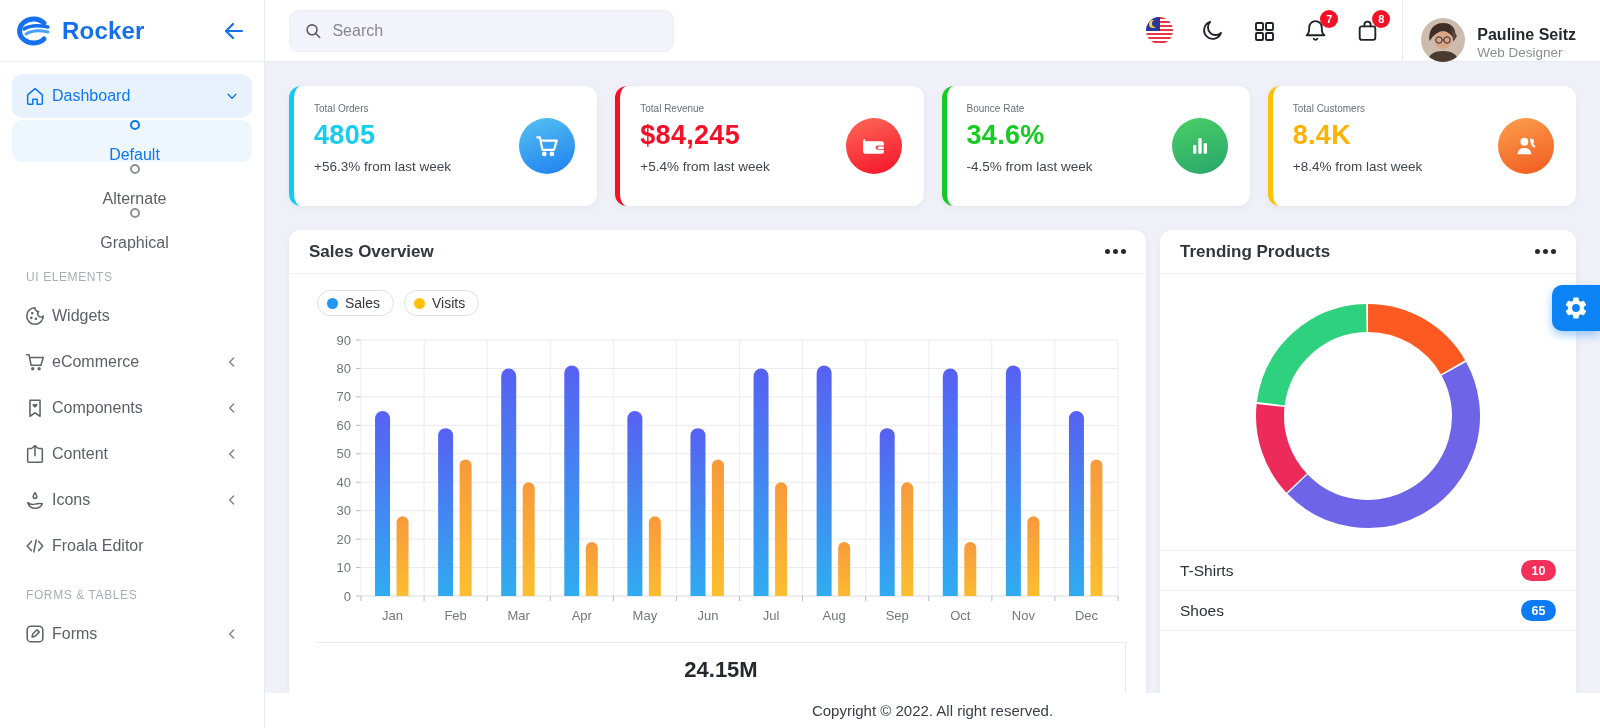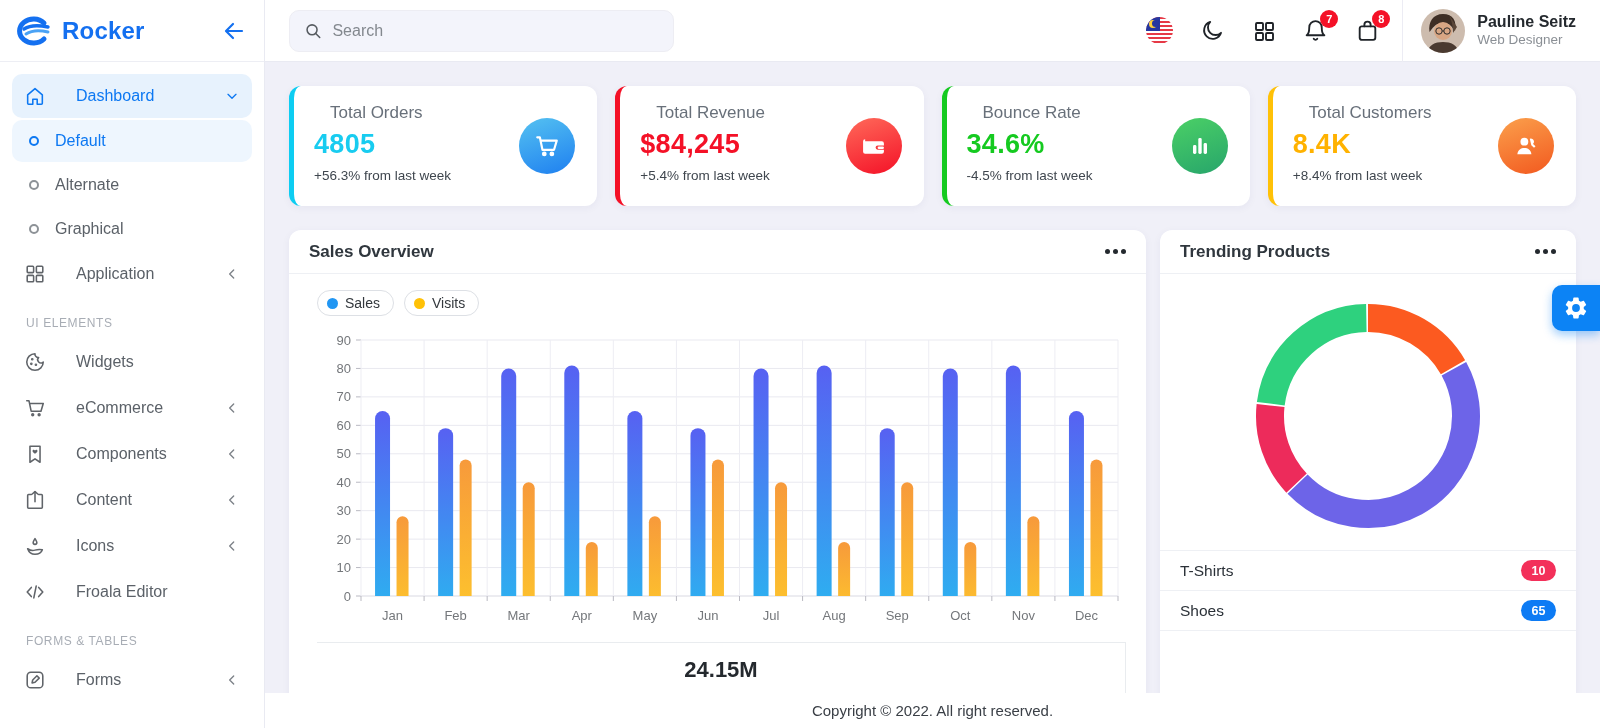--- a/index.html
+++ b/index.html
@@ -8,28 +8,28 @@
 
   
   .sidebar { position:absolute; left:0; top:0; width:265px; height:728px; background:#fff;
              border-right:1px solid #e9eaf2; z-index:5; }
   .sidebar-header { height:62px; display:flex; align-items:center; justify-content:space-between;
                     padding:0 18px 0 14px; border-bottom:1px solid #edeef4; }
   .brand { display:flex; align-items:center; gap:10px; }
   .brand-name { font-size:24px; font-weight:bold; color:#1470f0; letter-spacing:.2px; }
   .collapse-btn { color:#1470f0; cursor:pointer; display:flex; }
   .sidebar-nav { padding:12px 12px 0 12px; }
-  .nav-item { height:44px; display:flex; align-items:center; gap:30px; padding:5px 12px;
+  .nav-item { height:44px; display:flex; align-items:center; gap:6px; padding:5px 12px;
               border-radius:10px; color:#5b6168; font-size:16px; cursor:pointer; margin-bottom:2px; }
   .nav-item .nav-label { flex:1; }
   .nav-item svg { flex-shrink:0; }
   .nav-item.active { background:#e7f2fd; color:#0d78f2; }
   .nav-item.active svg { stroke:#0d78f2; }
   .sub-item { height:42px; display:flex; align-items:center; gap:16px; padding:0 12px 0 17px;
-              border-radius:10px; color:#5b6168; font-size:16px; cursor:pointer; margin-bottom:2px; }
+              border-radius:10px; color:#5b6168; font-size:16px; cursor:pointer; margin-bottom:2px;flex-direction:column; }
   .sub-bullet { width:10px; height:10px; border:2px solid #8d9297; border-radius:50%; flex-shrink:0; }
   .sub-item.active { background:#eef6fe; color:#0d78f2; }
   .sub-item.active .sub-bullet { border-color:#0d78f2; }
   .group-label { font-size:12px; letter-spacing:.6px; color:#a8adb5; margin:20px 0 10px 14px; }
   .chev { color:#7c8187; display:flex; }
   .nav-item.active .chev { color:#0d78f2; }
 
   
   .topbar { position:absolute; left:265px; right:0; top:0; height:62px; background:#fff;
             border-bottom:1px solid #e9eaf2; display:flex; align-items:center; padding:0 0 0 24px; z-index:6; }
@@ -44,32 +44,32 @@
   .badge { position:absolute; top:-8px; right:-10px; min-width:18px; height:18px; border-radius:9px;
            background:#f41127; color:#fff; font-size:11px; font-weight:bold; display:flex;
            align-items:center; justify-content:center; padding:0 4px; }
   .flag { width:27px; height:27px; border-radius:50%; overflow:hidden; position:relative;
           background:repeating-linear-gradient(180deg,#e63946 0 2px,#ffffff 2px 4px); }
   .flag .canton { position:absolute; left:0; top:0; width:14px; height:14px; background:#2637a0; }
   .flag .crescent { position:absolute; left:3px; top:3px; width:8px; height:8px; border-radius:50%;
                     background:#ffd23f; }
   .flag .crescent:after { content:""; position:absolute; left:3px; top:0; width:7px; height:7px;
                     border-radius:50%; background:#2637a0; }
-  .user-box { height:62px; display:flex; align-items:center; gap:12px; border-left:1px solid #ececf4;
+  .user-box { height:62px; display:flex; align-items:flex-end; gap:12px; border-left:1px solid #ececf4;
               padding:0 24px 0 18px; cursor:pointer; }
   .user-meta { line-height:1.25; }
   .user-name { font-size:16px; font-weight:bold; color:#24292e; }
   .user-role { font-size:13.5px; color:#8a8f95; }
 
   
   .content { position:absolute; left:265px; top:62px; right:0; bottom:0; padding:24px; overflow:hidden; }
   .stats-row { display:grid; grid-template-columns:repeat(4,1fr); gap:18px; margin-bottom:24px; }
   .stat-card { background:#fff; border-radius:12px; height:120px; padding:17px 20px;
                box-shadow:0 2px 8px rgba(40,40,90,.05); position:relative; border-left:5px solid #ccc; }
-  .stat-title { font-size:17px; color:#68707a; margin-bottom:6px;margin-left:16px; }
+  .stat-title { font-size:10px; color:#68707a; margin-bottom:6px; }
   .stat-value { font-size:27px; font-weight:bold; margin-bottom:8px; letter-spacing:.3px; }
   .stat-delta { font-size:13.5px; color:#3f464e; }
   .stat-icon { position:absolute; right:22px; top:50%; transform:translateY(-50%); width:56px; height:56px;
                border-radius:50%; display:flex; align-items:center; justify-content:center; }
 
   .charts-row { display:flex; gap:14px; align-items:flex-start; }
   .card { background:#fff; border-radius:12px; box-shadow:0 2px 8px rgba(40,40,90,.05); }
   .card-header { height:44px; display:flex; align-items:center; justify-content:space-between;
                  padding:0 20px; border-bottom:1px solid #eef0f4; }
   .card-title { font-size:17px; font-weight:bold; color:#2f363d; }
@@ -145,34 +145,20 @@
         <span class="sub-bullet"></span>
         <span>Default</span>
       </div>
       <div class="sub-item">
         <span class="sub-bullet"></span>
         <span>Alternate</span>
       </div>
       <div class="sub-item">
         <span class="sub-bullet"></span>
         <span>Graphical</span>
-      </div>
-      <div class="nav-item">
-        <svg width="22" height="22" viewBox="0 0 24 24" stroke="#606469" fill="none" stroke-width="1.7" stroke-linecap="round" stroke-linejoin="round">
-          <rect x="3.5" y="3.5" width="7" height="7" rx="1"></rect>
-          <rect x="13.5" y="3.5" width="7" height="7" rx="1"></rect>
-          <rect x="3.5" y="13.5" width="7" height="7" rx="1"></rect>
-          <rect x="13.5" y="13.5" width="7" height="7" rx="1"></rect>
-        </svg>
-        <span class="nav-label">Application</span>
-        <span class="chev">
-          <svg width="16" height="16" viewBox="0 0 24 24" stroke="currentColor" fill="none" stroke-width="2" stroke-linecap="round" stroke-linejoin="round">
-            <polyline points="14.5 6 8.5 12 14.5 18"></polyline>
-          </svg>
-        </span>
       </div>
       <div class="group-label">UI ELEMENTS</div>
       <div class="nav-item">
         <svg width="22" height="22" viewBox="0 0 24 24" stroke="#606469" fill="none" stroke-width="1.7" stroke-linecap="round" stroke-linejoin="round">
           <path d="M21 12a9 9 0 1 1-9-9 3.5 3.5 0 0 0 4 4 3.5 3.5 0 0 0 5 5z"></path>
           <circle cx="9" cy="9" r=".6" fill="#606469"></circle>
           <circle cx="8" cy="14" r=".6" fill="#606469"></circle>
           <circle cx="13" cy="15" r=".6" fill="#606469"></circle>
         </svg>
         <span class="nav-label">Widgets</span>

